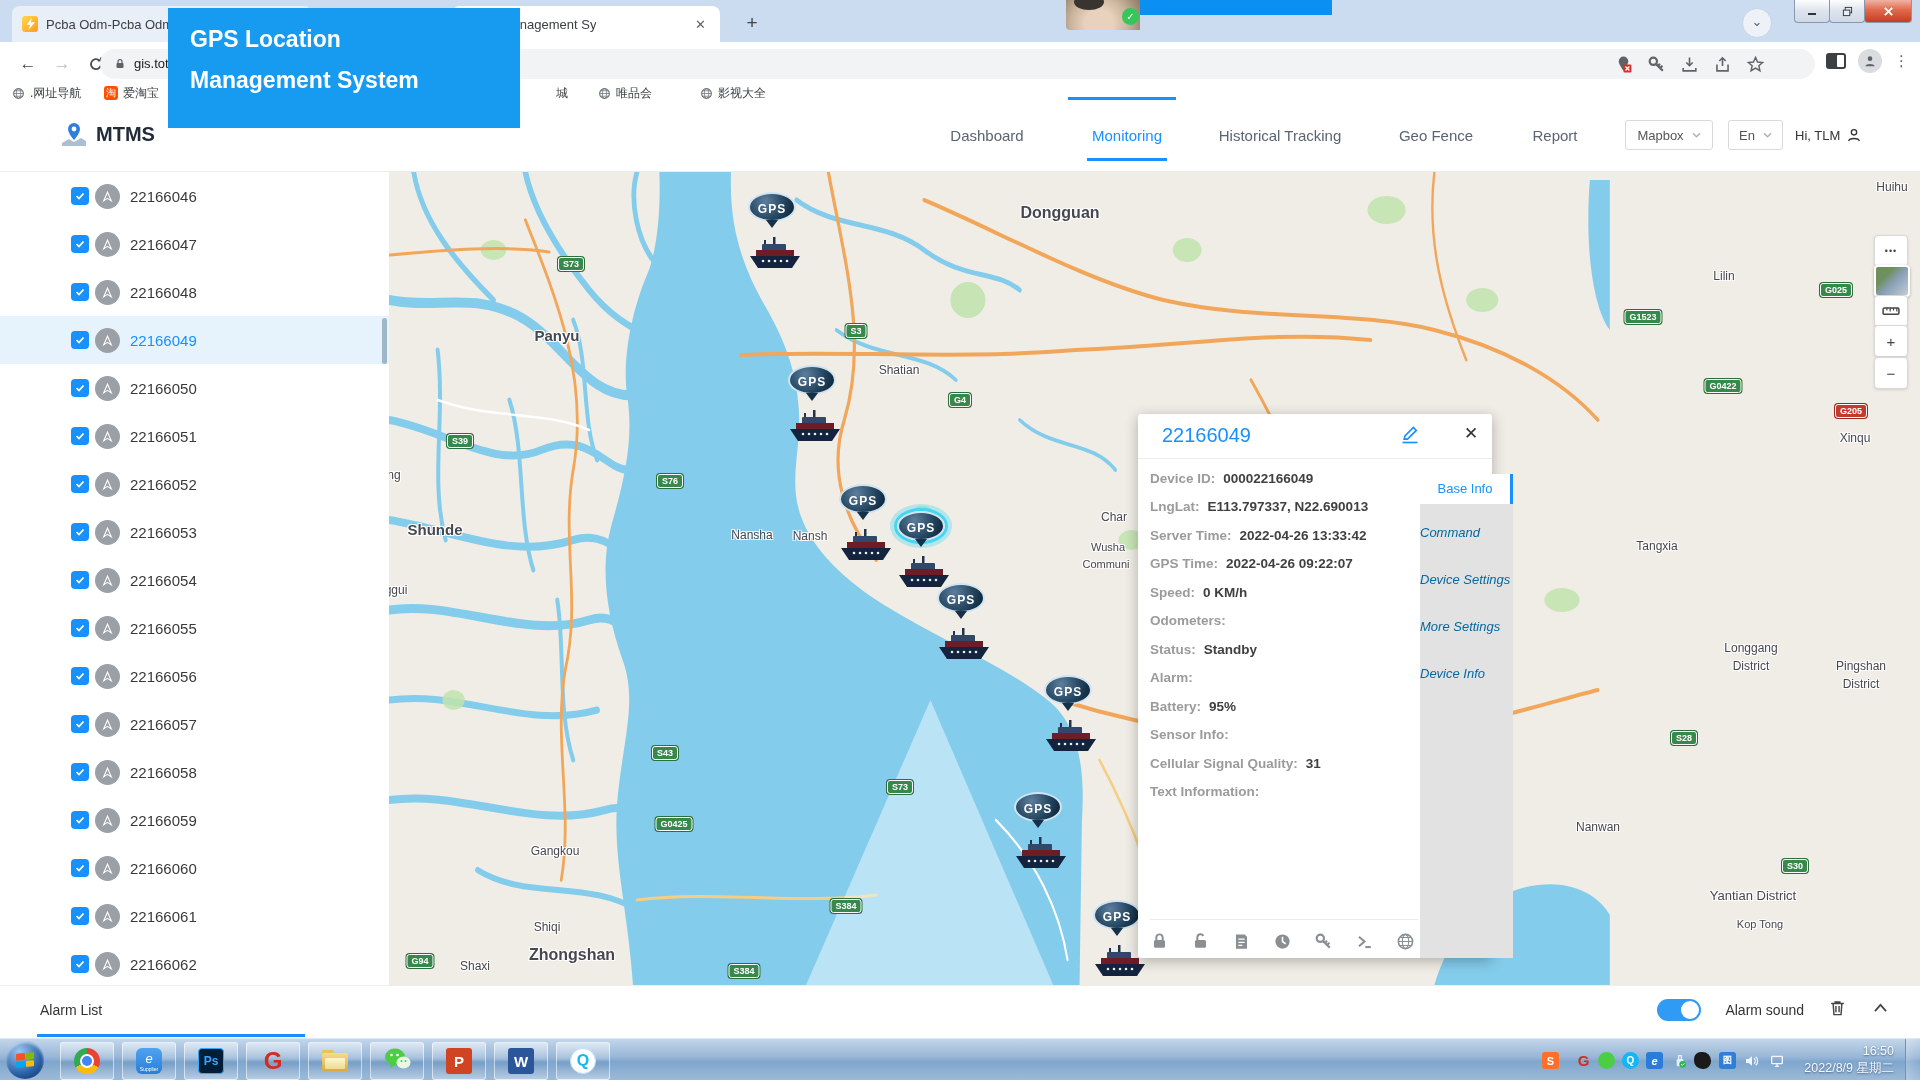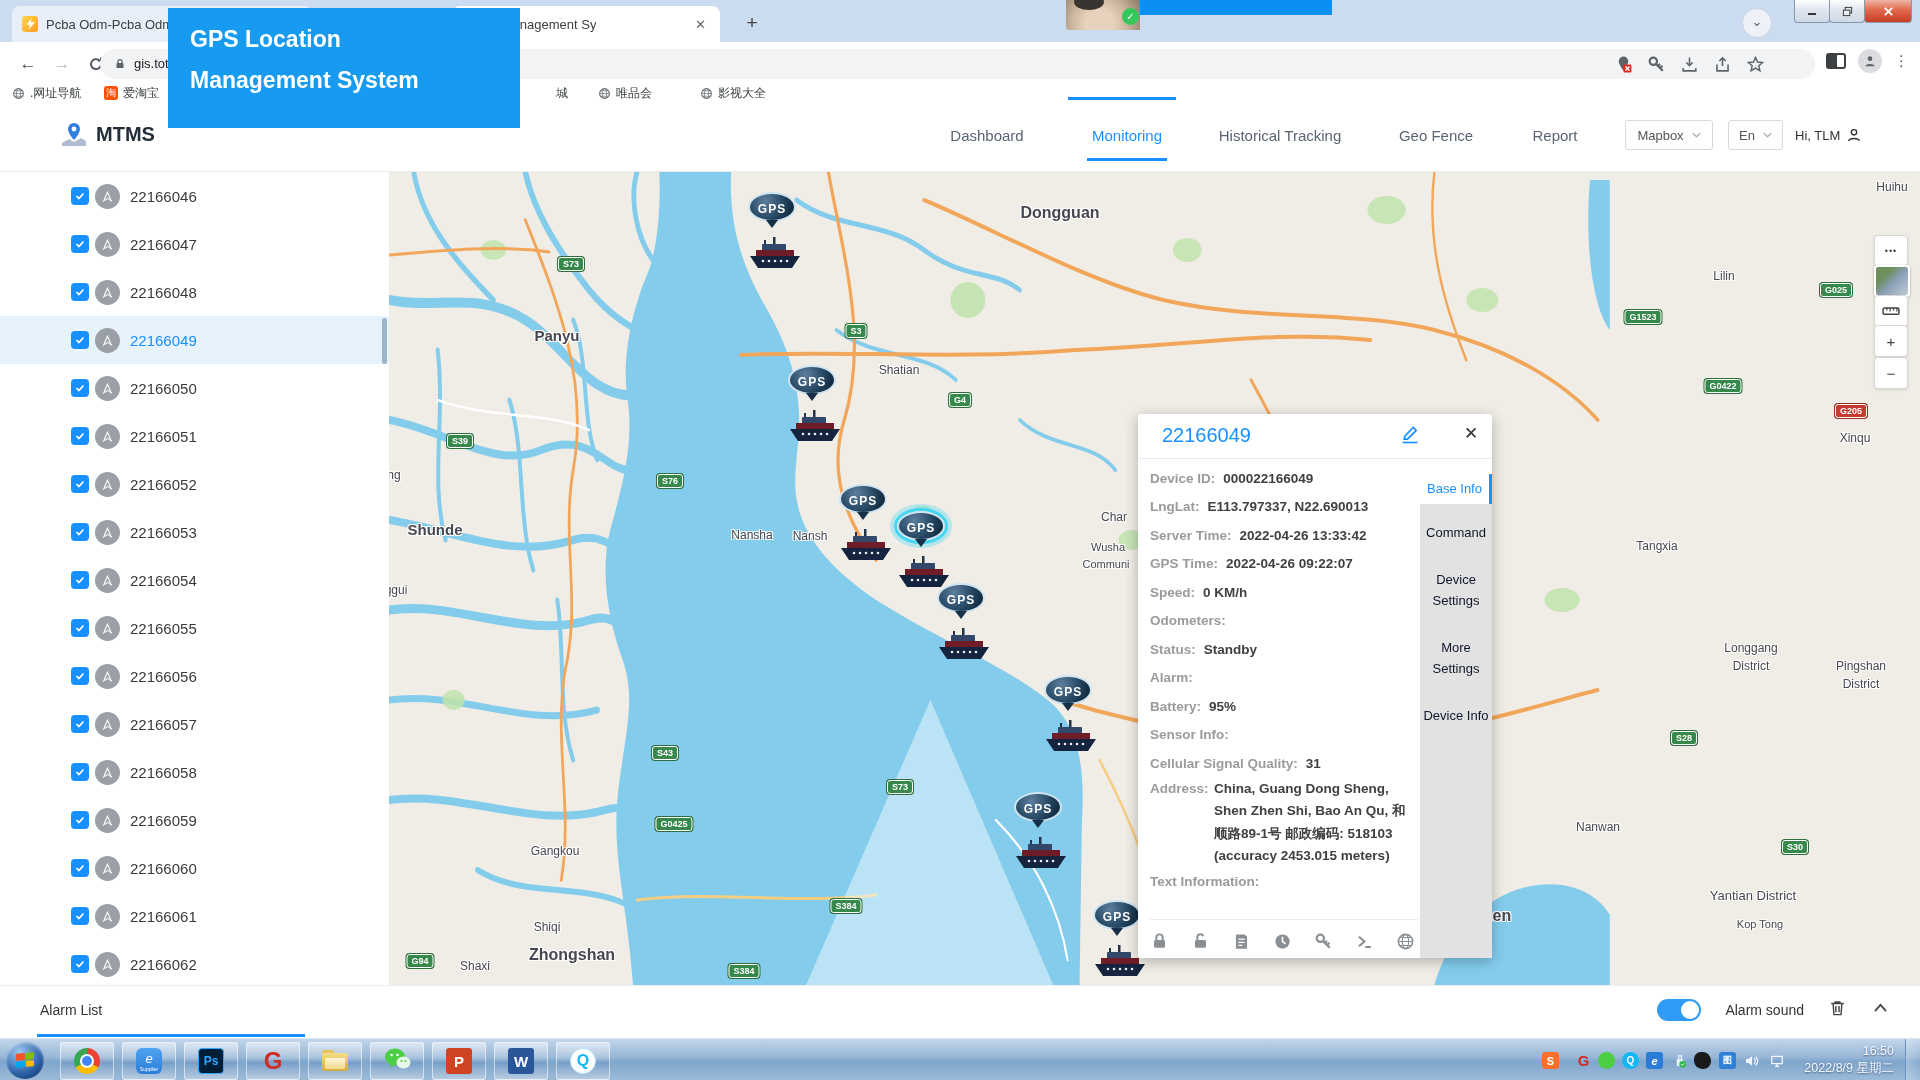--- a/index.html
+++ b/index.html
@@ -96,25 +96,25 @@
   #pedit{position:absolute;left:262px;top:11px;}
   #pclose{position:absolute;left:326px;top:9px;font-size:17px;color:#333;}
   #pinfo{position:absolute;left:12px;top:50px;width:268px;}
   .prow{min-height:28.5px;display:flex;align-items:center;font-size:13.5px;font-weight:bold;}
   .prow .lbl{color:#9b9b9b;margin-right:8px;white-space:nowrap;}
   .prow .val{color:#404040;}
   .prow.wrap{align-items:flex-start;}
   .prow.wrap .lbl{width:56px;flex:0 0 auto;line-height:22.5px;}
   .prow.wrap .val{flex:1;line-height:22.5px;}
   #pactions{position:absolute;left:12px;top:505px;width:268px;border-top:1px solid #ebebeb;display:flex;gap:22px;padding-top:12px;}
-  #ptabs{position:absolute;left:282px;top:0;width:72px;height:544px;}
+  #ptabs{position:absolute;left:282px;top:0;width:93px;height:544px;}
   .ptab-active{position:absolute;left:0;top:60px;width:100%;text-align:center;font-size:13px;color:#1890ff;
                height:30px;line-height:30px;border-right:3px solid #1890ff;box-sizing:border-box;background:#fff;}
   #ptab-gray{position:absolute;left:0;top:90px;width:100%;height:454px;background:#e2e2e2;padding-top:18px;box-sizing:border-box;}
-  .ptab{width:100%;text-align:center;font-size:13px;color:#0f172a;line-height:21px;margin-bottom:26px;}
+  .ptab{width:100%;text-align:left;font-size:13px;color:#0369a1;line-height:21px;margin-bottom:26px;font-style:italic;}
   
   #alarmbar{position:absolute;left:0;top:985px;width:1920px;height:53px;background:#fff;border-top:1px solid #eee;box-sizing:border-box;}
   #alarm-tab{position:absolute;left:40px;top:16px;font-size:14px;color:#333;}
   #alarm-underline{position:absolute;left:37px;top:48px;width:268px;height:3px;background:#1890ff;}
   #alarm-right{position:absolute;right:30px;top:12px;display:flex;align-items:center;gap:24px;}
   #toggle{width:44px;height:22px;border-radius:11px;background:#2f9bf5;position:relative;}
   #toggle:after{content:"";position:absolute;right:2px;top:2px;width:18px;height:18px;border-radius:50%;background:#fff;}
   #alarm-sound-lbl{font-size:14px;color:#333;}
   
   #taskbar{position:absolute;left:0;top:1038px;width:1920px;height:42px;
@@ -635,21 +635,21 @@
         <div class="shield" style="left: 571px; top: 228px;">G4</div>
         <div class="shield" style="left: 71px; top: 269px;">S39</div>
         <div class="shield" style="left: 281px; top: 309px;">S76</div>
         <div class="shield" style="left: 276px; top: 581px;">S43</div>
         <div class="shield" style="left: 511px; top: 615px;">S73</div>
         <div class="shield" style="left: 239px; top: 652px; margin-left: 46px;">G0425</div>
         <div class="shield" style="left: 457px; top: 734px;">S384</div>
         <div class="shield" style="left: 355px; top: 799px;">S384</div>
         <div class="shield" style="left: 31px; top: 789px;">G94</div>
         <div class="shield" style="left: 1295px; top: 566px;">S28</div>
-        <div class="shield" style="left: 1406px; top: 675px;">S30</div>
+        <div class="shield" style="left: 1406px; top: 694px;">S30</div>
         <div class="shield" style="left: 1334px; top: 214px;">G0422</div>
         <div class="shield" style="left: 1447px; top: 118px;">G025</div>
         <div class="shield" style="left: 1254px; top: 145px;">G1523</div>
         <div class="shield red" style="left: 1462px; top: 239px;">G205</div>
       </div>
     <div id="mapmarkers">
         <div class="marker" style="left: 357px; top: 20px;">
           <div class="balloon">GPS</div>
           <div class="btail"></div>
           <svg class="boat" width="58" height="36" viewBox="0 0 58 36">
@@ -854,24 +854,20 @@
             <span class="val">95%</span>
           </div>
           <div class="prow">
             <span class="lbl">Sensor Info:</span>
             <span class="val"></span>
           </div>
           <div class="prow">
             <span class="lbl">Cellular Signal Quality:</span>
             <span class="val">31</span>
           </div>
-          <div class="prow wrap">
-            <span class="lbl">Address:</span>
-            <span class="val">China, Guang Dong Sheng, Shen Zhen Shi, Bao An Qu, 和顺路89-1号 邮政编码: 518103 (accuracy 2453.015 meters)</span>
-          </div>
           <div class="prow">
             <span class="lbl">Text Information:</span>
             <span class="val"></span>
           </div>
         </div>
       <div id="pactions">
           <span class="icbox">
             <svg width="19" height="19" viewBox="0 0 24 24">
               <rect x="5" y="10" width="14" height="10" rx="2" fill="#8a8f94"></rect>
               <path d="M8 10 V7 a4 4 0 0 1 8 0 v3" fill="none" stroke="#8a8f94" stroke-width="2.5"></path>

